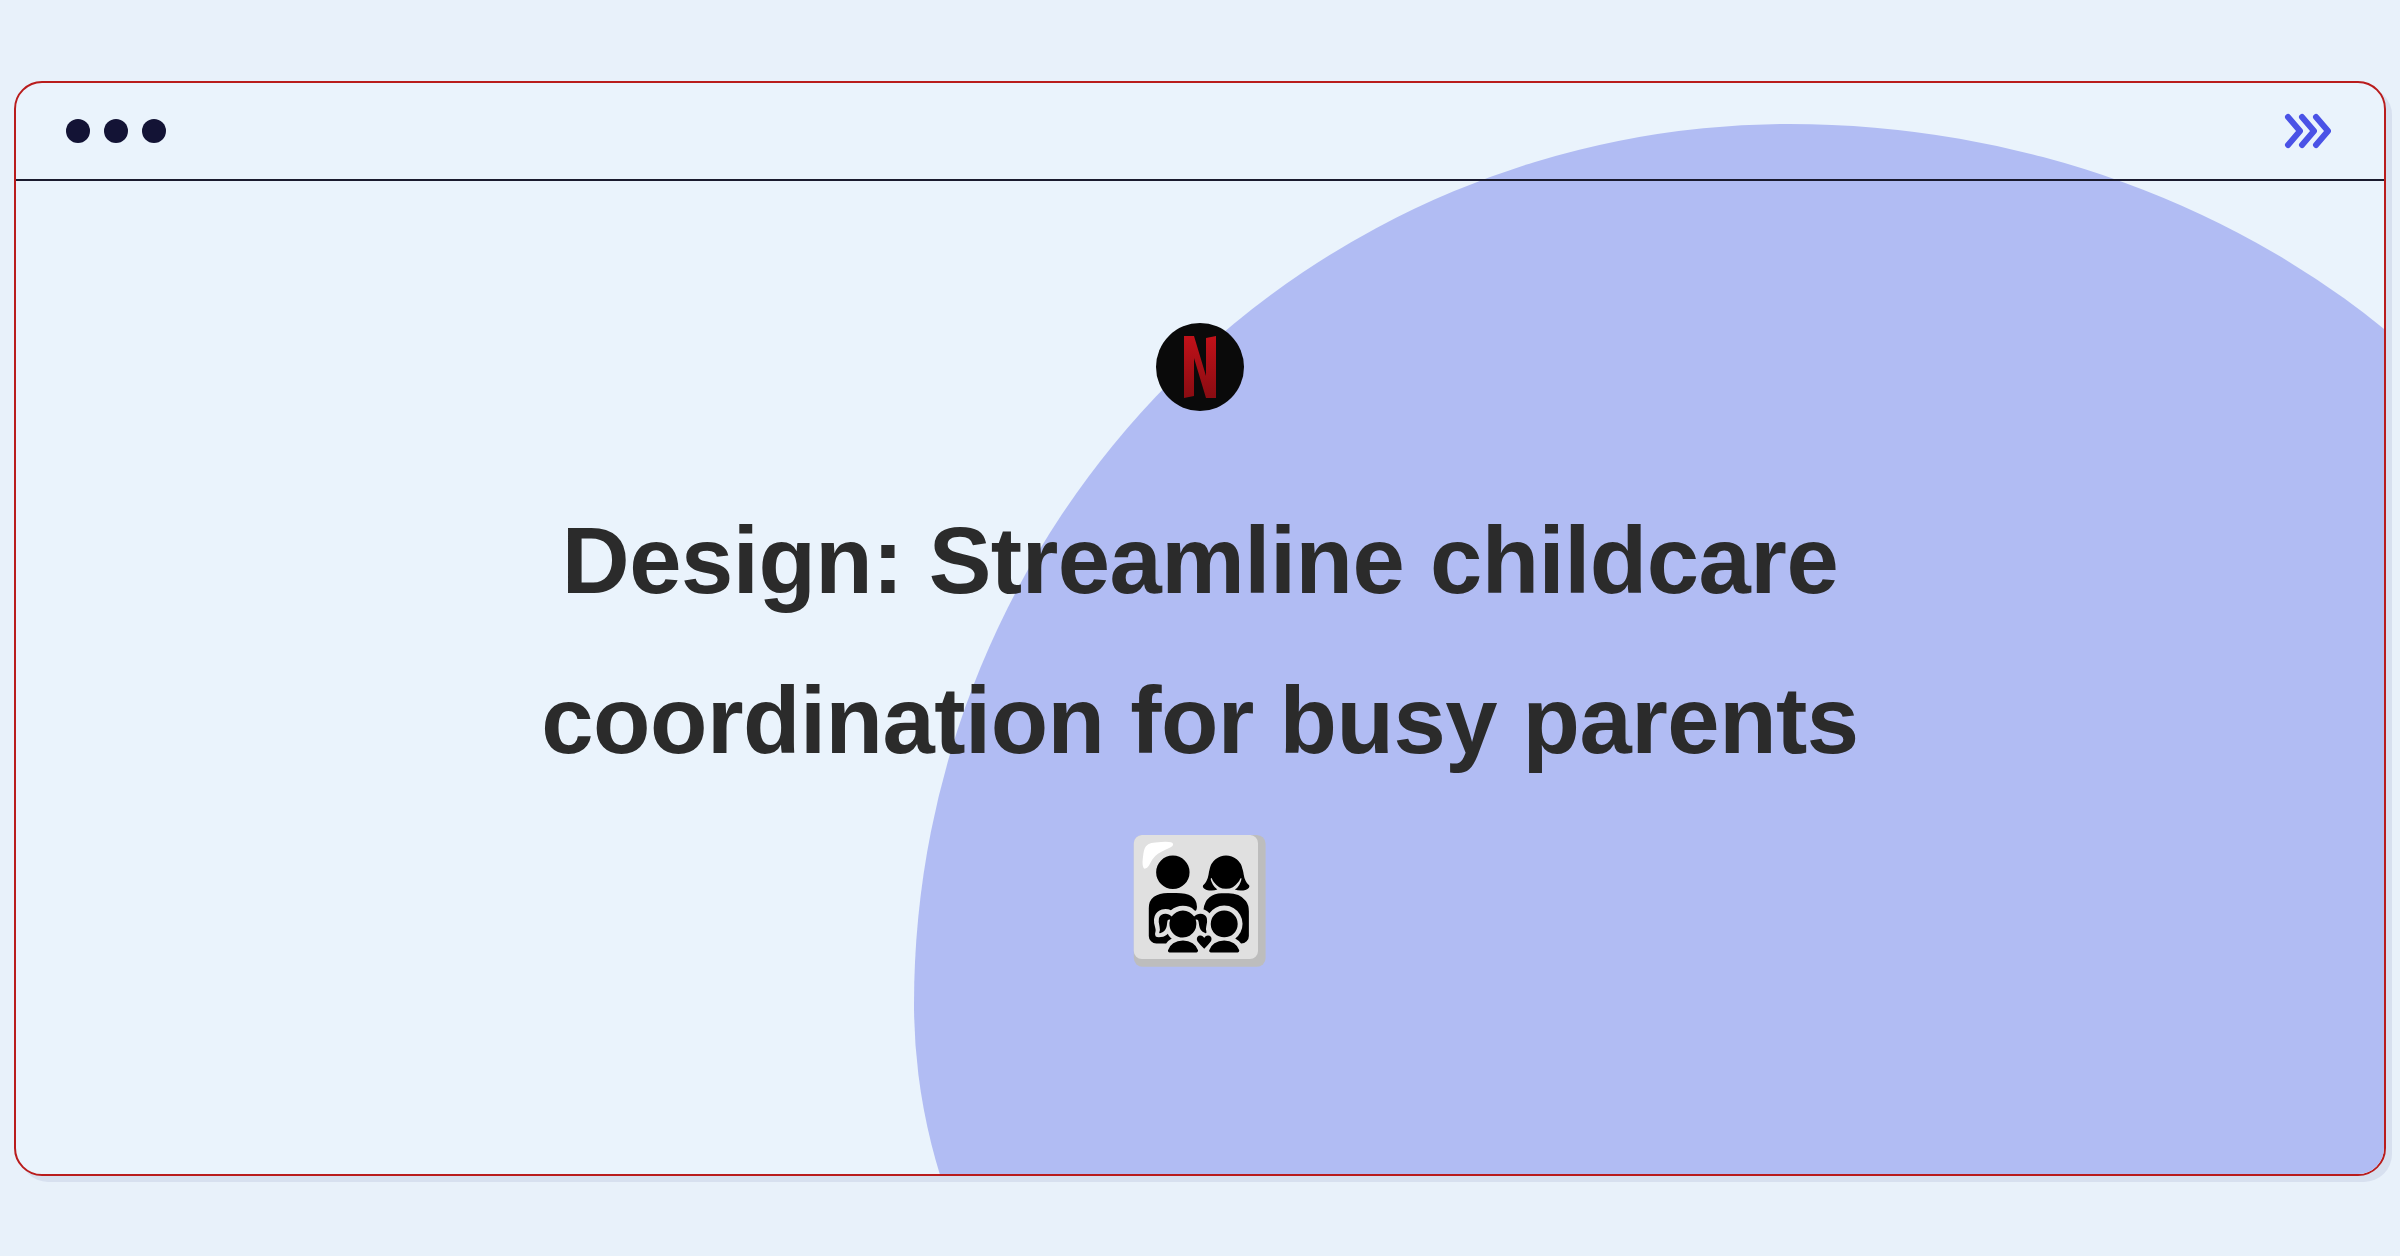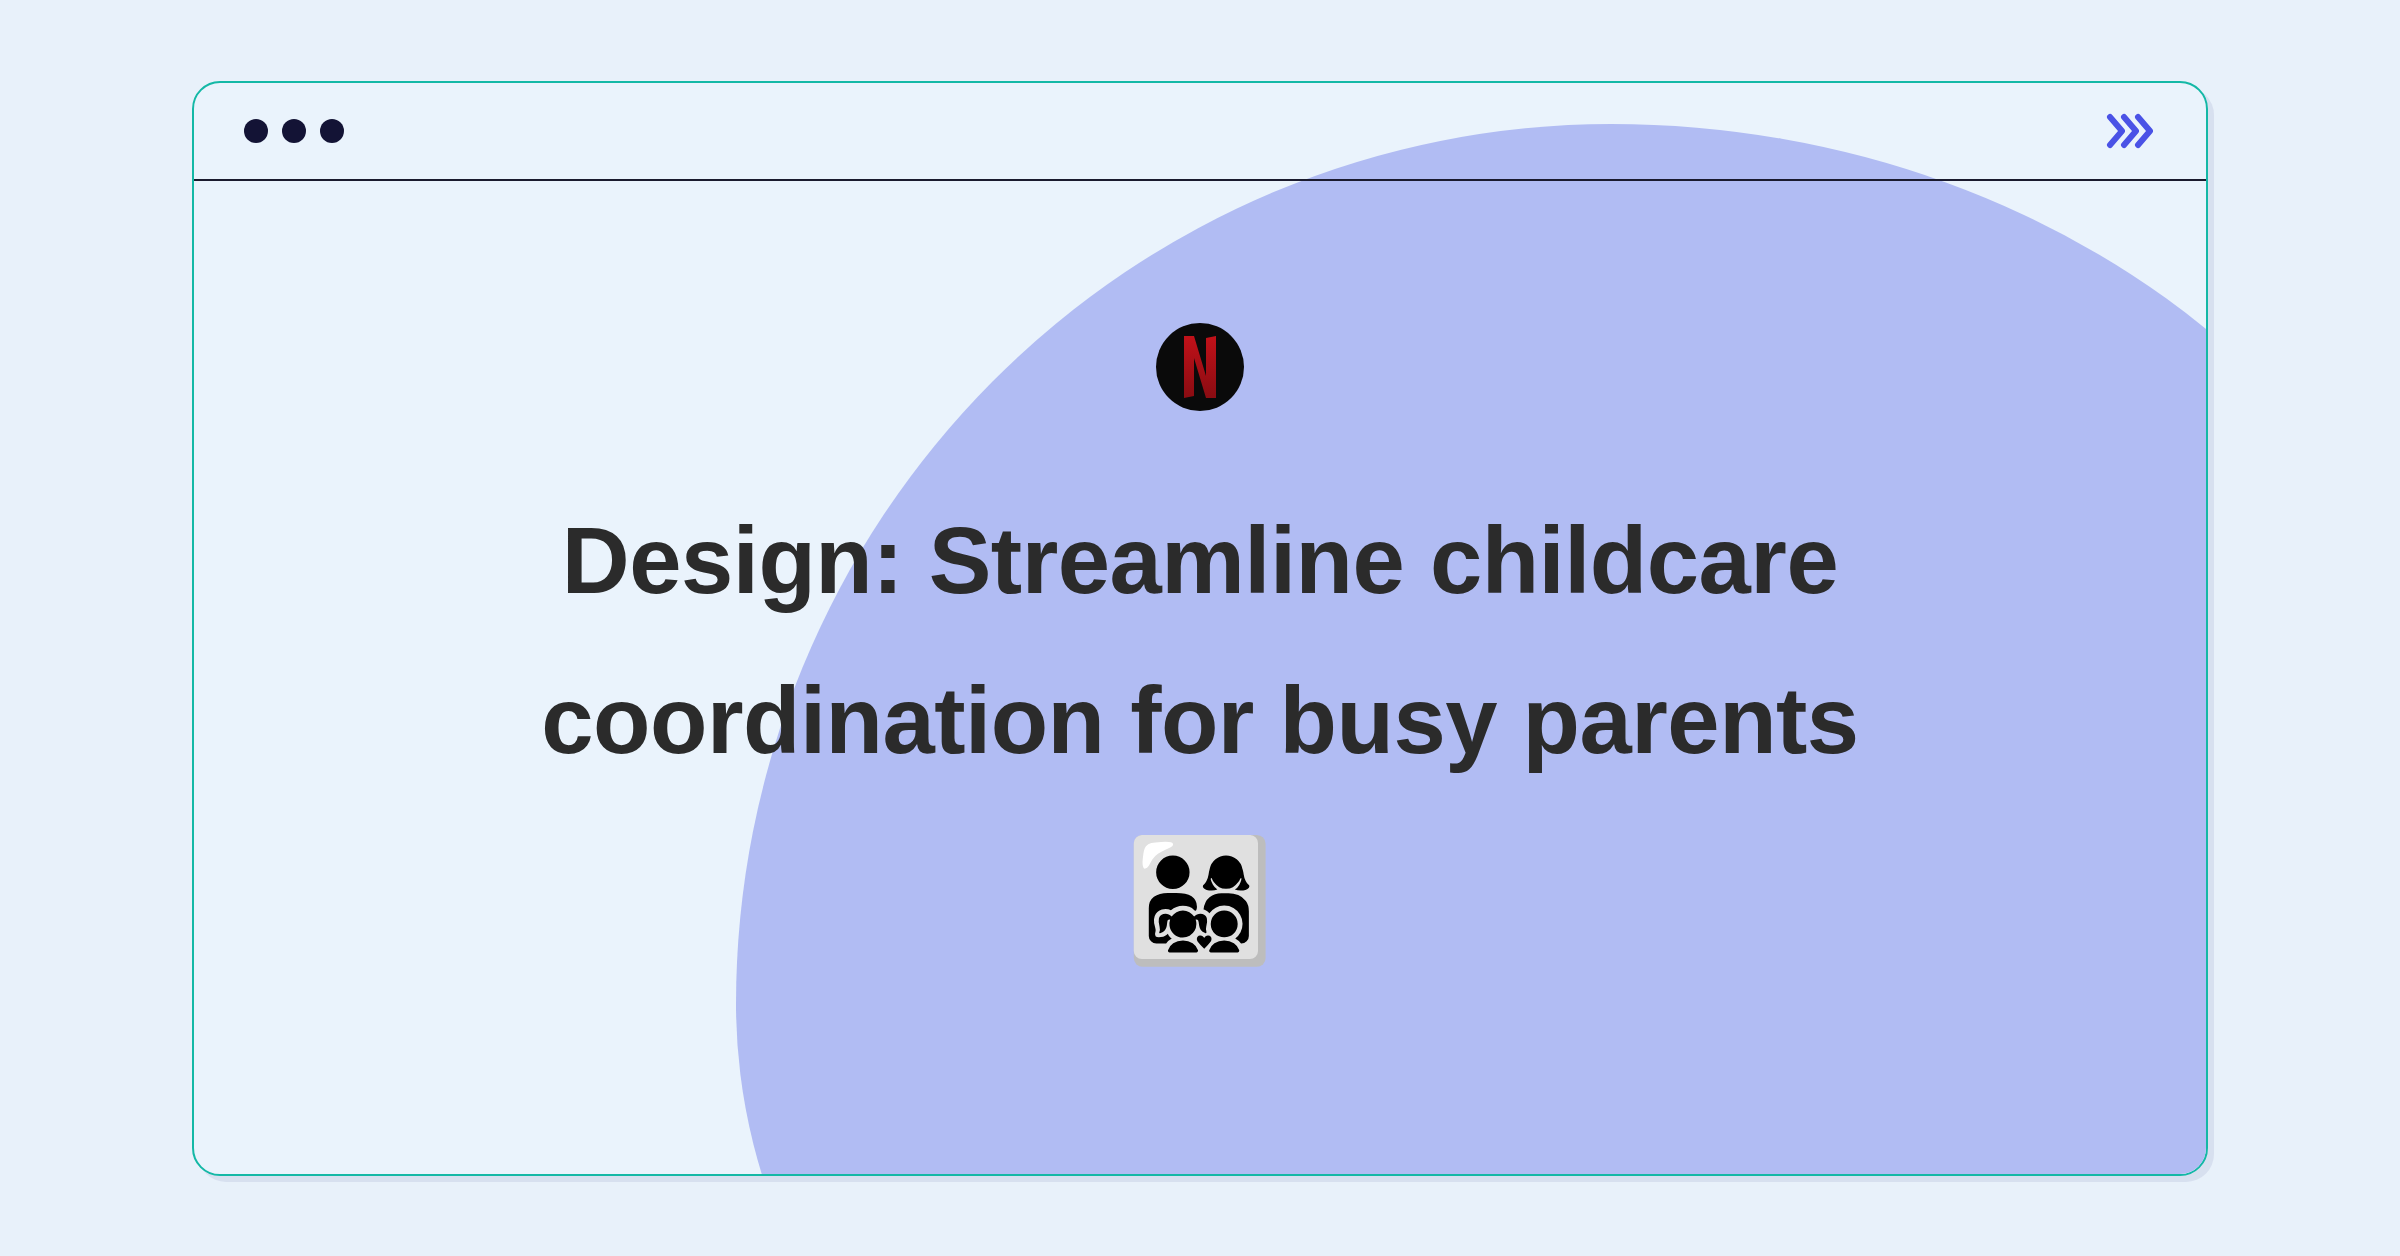--- a/index.html
+++ b/index.html
@@ -14,24 +14,24 @@
       background: #e8f1fa;
       font-family: 'Segoe UI', -apple-system, BlinkMacSystemFont, 'Helvetica Neue', sans-serif;
       display: flex;
       align-items: center;
       justify-content: center;
       overflow: hidden;
     }
     
     .window-frame {
       position: relative;
-      width: 2016px;
+      width: 2372px;
       height: 1095px;
       background: #eaf3fc;
-      border: 2px solid #14b8a6;
+      border: 2px solid #b91c1c;
       border-radius: 28px;
       overflow: hidden;
       box-shadow: 6px 6px 0 rgba(120, 130, 180, 0.15);
     }
     
     .blob {
       position: absolute;
       right: -280px;
       bottom: -550px;
       width: 1750px;

